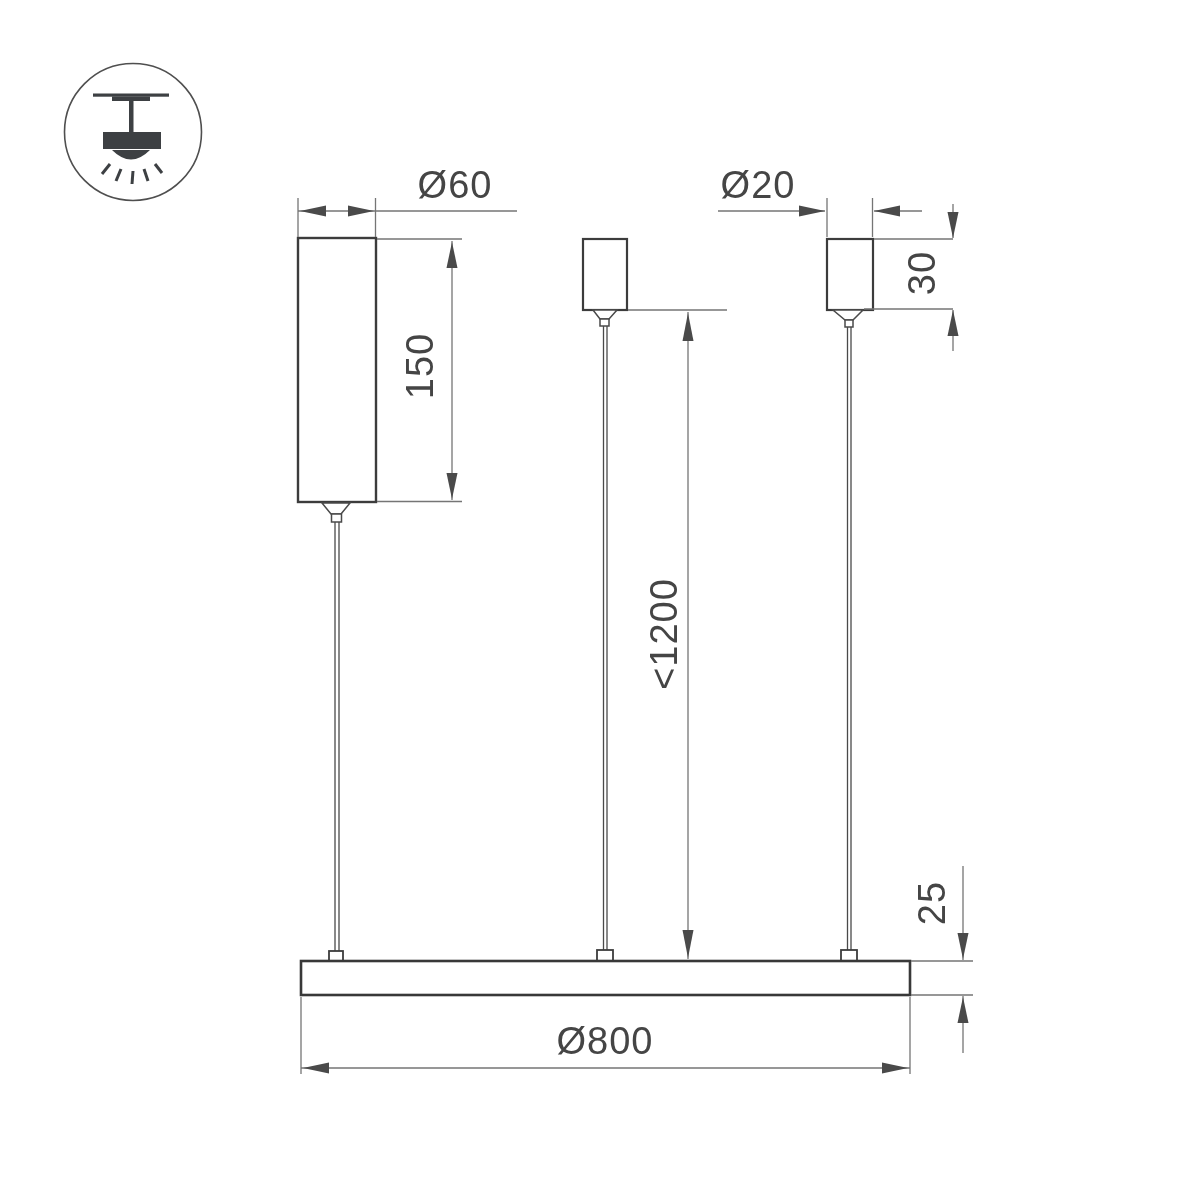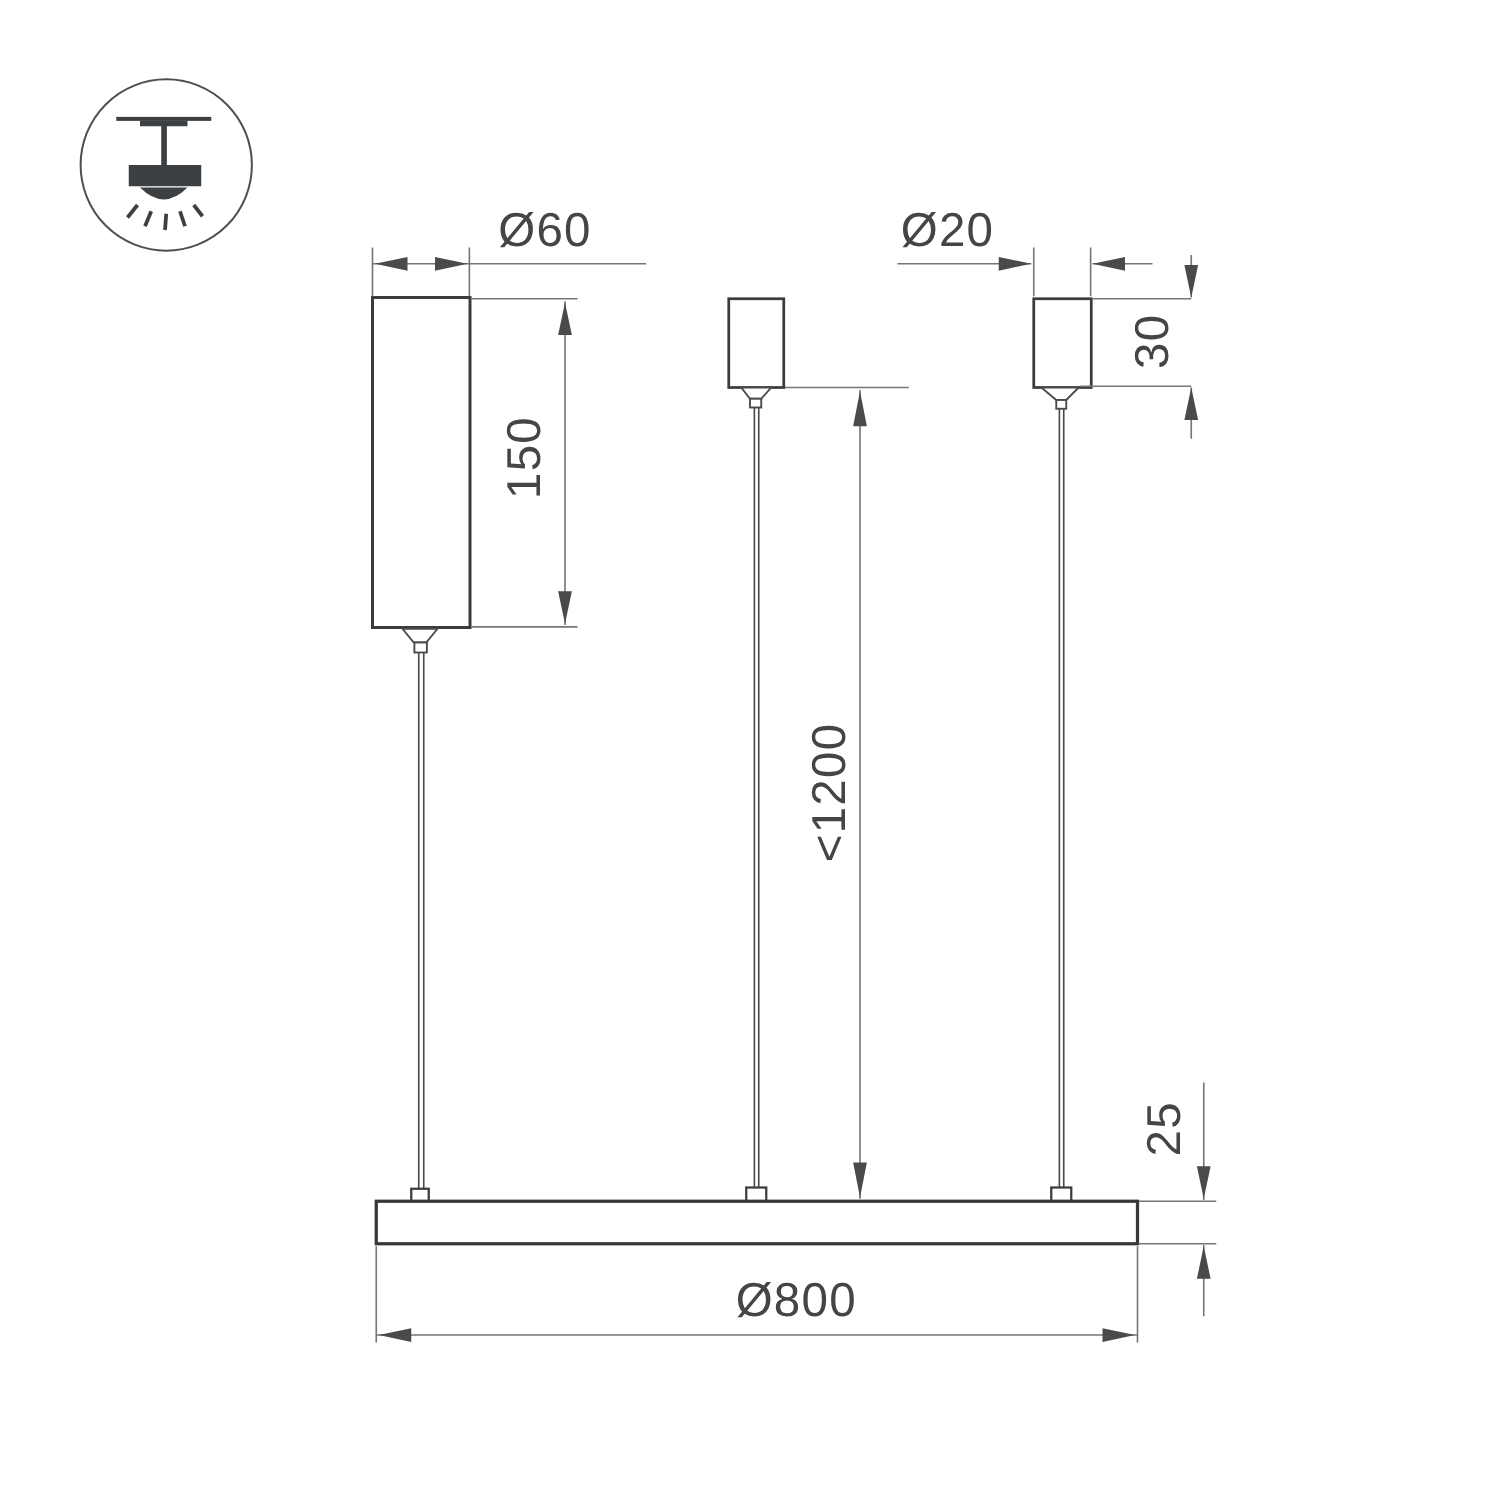--- a/index.html
+++ b/index.html
@@ -146,27 +146,27 @@
 
     <g stroke="#757575" stroke-width="1.3" fill="none">
       <line x1="301" y1="997" x2="301" y2="1074"></line>
       <line x1="910" y1="997" x2="910" y2="1074"></line>
       <line x1="301" y1="1068" x2="910" y2="1068"></line>
       <polygon points="303,1068 329,1062.5 329,1073.5" fill="#4a4a4a" stroke="none"></polygon>
       <polygon points="908,1068 882,1062.5 882,1073.5" fill="#4a4a4a" stroke="none"></polygon>
     </g>
   </svg>
 
-  <div class="dim-label" style="left:436px; top:185px;text-align:center;">Ø60</div>
+  <div class="dim-label" style="left:455px; top:185px;text-align:center;">Ø60</div>
 
   <div class="dim-label" style="left:758px; top:185px;text-align:center;">Ø20</div>
 
   <div class="dim-label rot" style="left:420px; top:366px;">150</div>
 
   <div class="dim-label rot" style="left:922px; top:273px;">30</div>
 
   <div class="dim-label rot" style="left:664px; top:634px;">&lt;1200</div>
 
   <div class="dim-label rot" style="left:932px; top:903px;">25</div>
 
-  <div class="dim-label" style="left:605px; top:1041px;margin-left:32px;">Ø800</div>
+  <div class="dim-label" style="left:605px; top:1041px;">Ø800</div>
 
 </div>
 
 </body></html>

